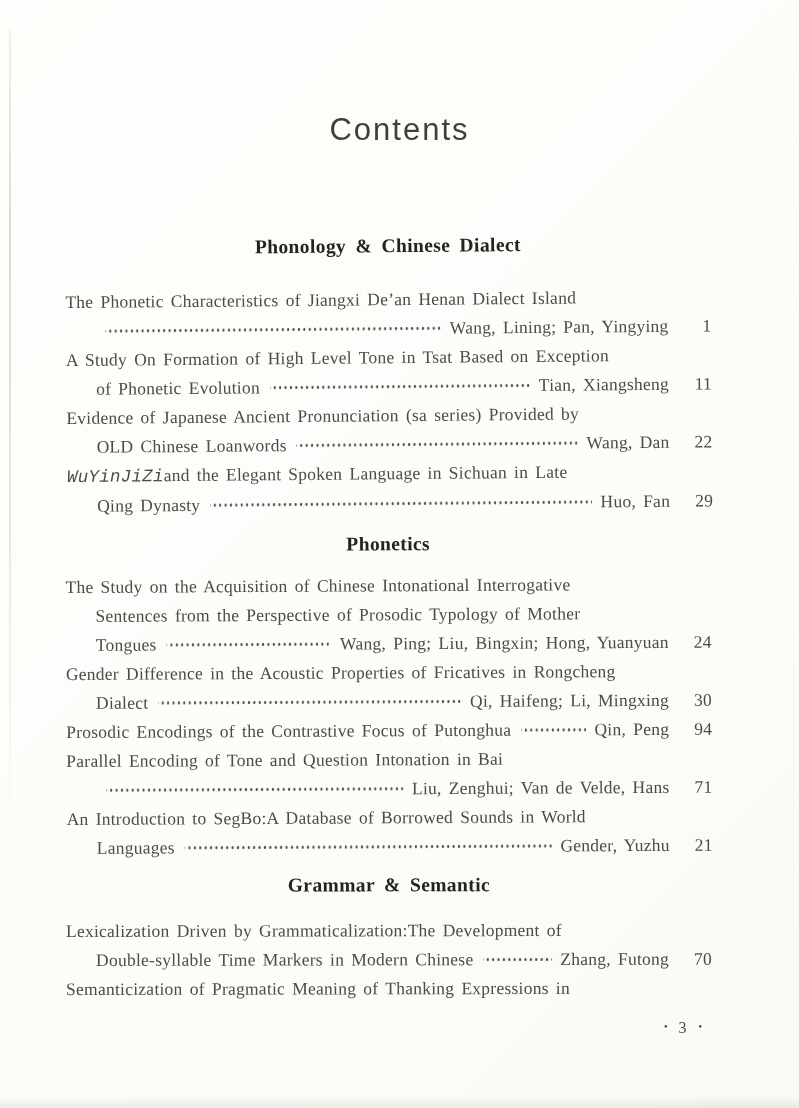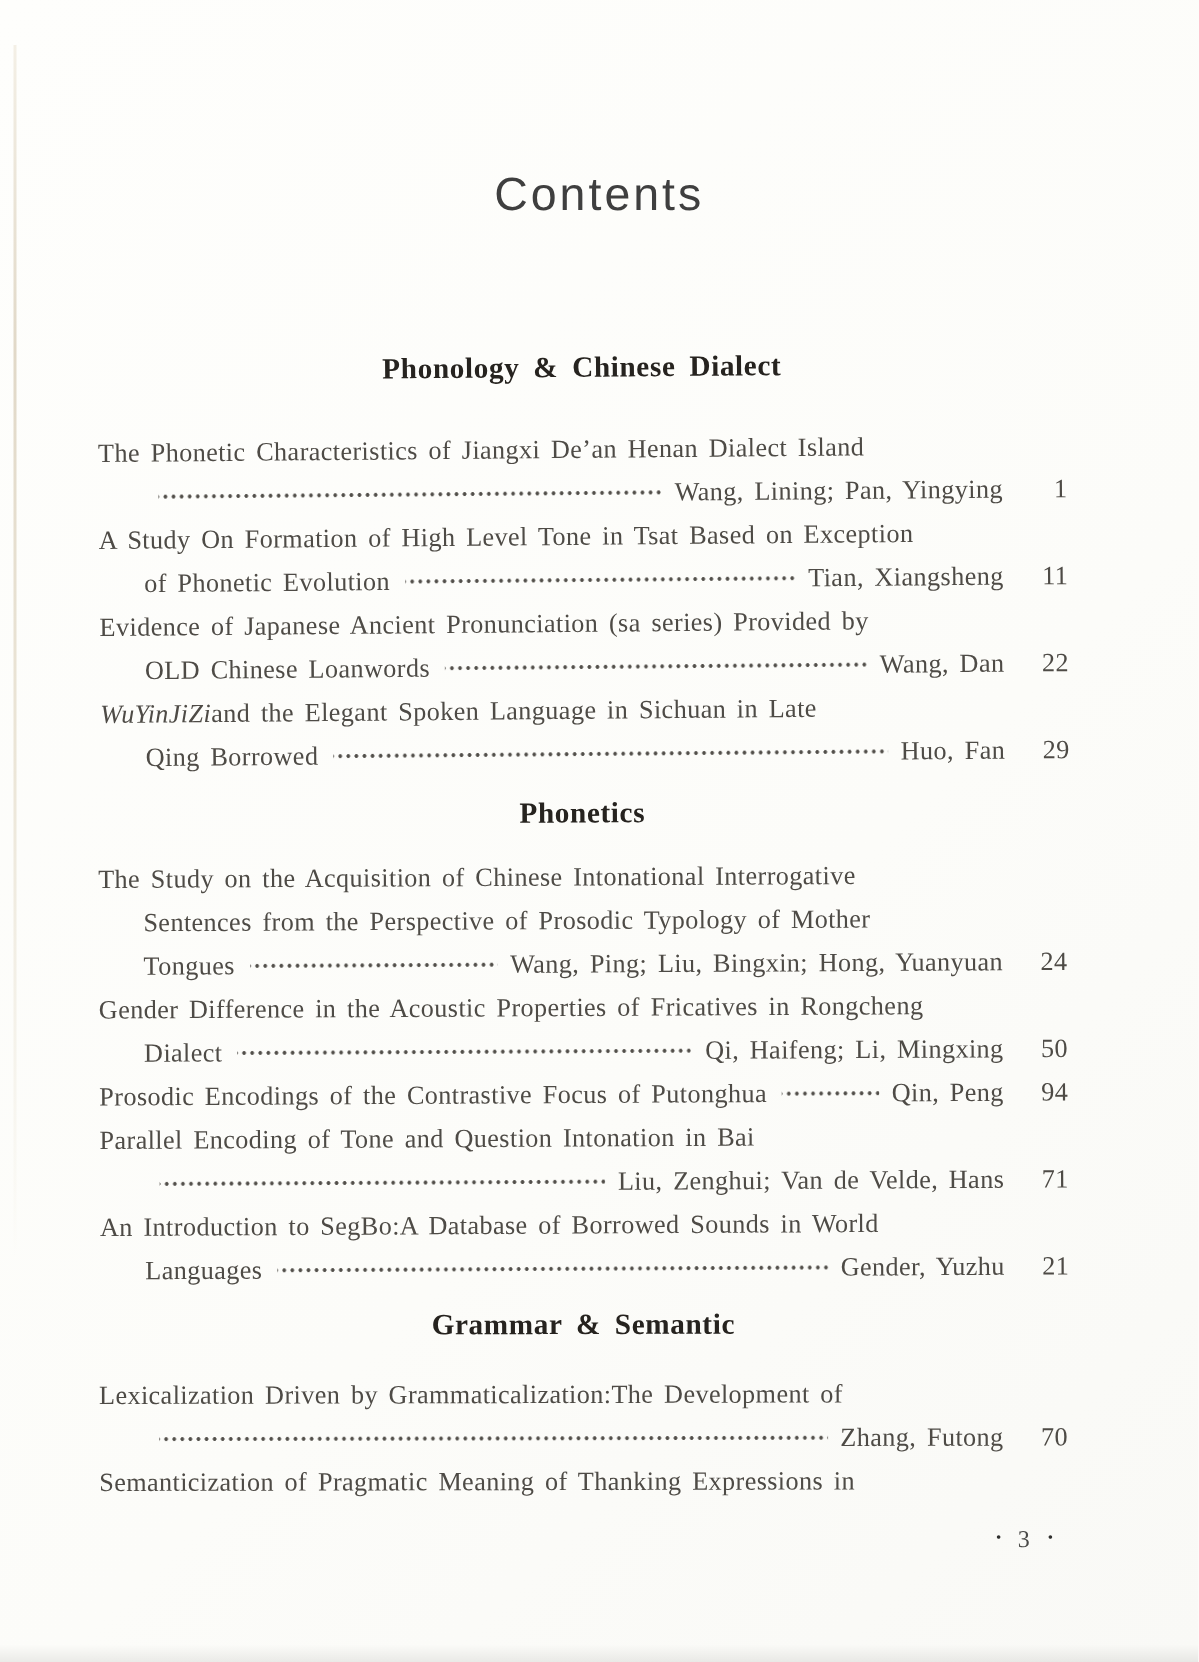--- a/index.html
+++ b/index.html
@@ -69,21 +69,21 @@
     display: flex;
     align-items: baseline;
     font-size: 17.5px;
     line-height: 29px;
     color: #4e4b46;
     letter-spacing: 0.25px;
     word-spacing: 2.5px;
     white-space: nowrap;
   }
   .line.indent { padding-left: 30px; }
-  .t-italic { font-style: italic; }
+  .t-italic { font-style: italic; font-family: Liberation Mono, monospace; }
   .dots {
     flex: 1 1 auto;
     min-width: 22px;
     align-self: stretch;
     margin: 0 8px 0 10px;
     background-image: radial-gradient(circle, #524f4a 1.05px, rgba(0,0,0,0) 1.45px);
     background-size: 5.4px 29px;
     background-position: 2px 62%;
     background-repeat: repeat-x;
   }
@@ -162,21 +162,21 @@
   </div>
           </div>
           <div>
             <div class="line">
     <span class="t-italic">WuYinJiZi</span>
     <span class="t-title"> and the Elegant Spoken Language in Sichuan in Late</span>
 
   </div>
             <div class="line indent">
 
-    <span class="t-title">Qing Borrowed</span>
+    <span class="t-title">Qing Dynasty</span>
     <span class="dots"></span>
     <span class="authors">Huo, Fan</span>
     <span class="pageno">29</span>
   </div>
           </div>
         </div>
   </div>
       <div class="section sec-1 tilt-1">
     <h2 class="section-heading">Phonetics</h2>
     <div class="entry-list">
@@ -203,21 +203,21 @@
             <div class="line">
 
     <span class="t-title">Gender Difference in the Acoustic Properties of Fricatives in Rongcheng</span>
 
   </div>
             <div class="line indent">
 
     <span class="t-title">Dialect</span>
     <span class="dots"></span>
     <span class="authors">Qi, Haifeng; Li, Mingxing</span>
-    <span class="pageno">50</span>
+    <span class="pageno">30</span>
   </div>
           </div>
           <div>
             <div class="line">
 
     <span class="t-title">Prosodic Encodings of the Contrastive Focus of Putonghua</span>
     <span class="dots"></span>
     <span class="authors">Qin, Peng</span>
     <span class="pageno">94</span>
   </div>
@@ -255,20 +255,21 @@
     <h2 class="section-heading">Grammar &amp; Semantic</h2>
     <div class="entry-list">
           <div>
             <div class="line">
 
     <span class="t-title">Lexicalization Driven by Grammaticalization:The Development of</span>
 
   </div>
             <div class="line indent">
 
+    <span class="t-title">Double-syllable Time Markers in Modern Chinese</span>
     <span class="dots"></span>
     <span class="authors">Zhang, Futong</span>
     <span class="pageno">70</span>
   </div>
           </div>
           <div>
             <div class="line">
 
     <span class="t-title">Semanticization of Pragmatic Meaning of Thanking Expressions in</span>
 

